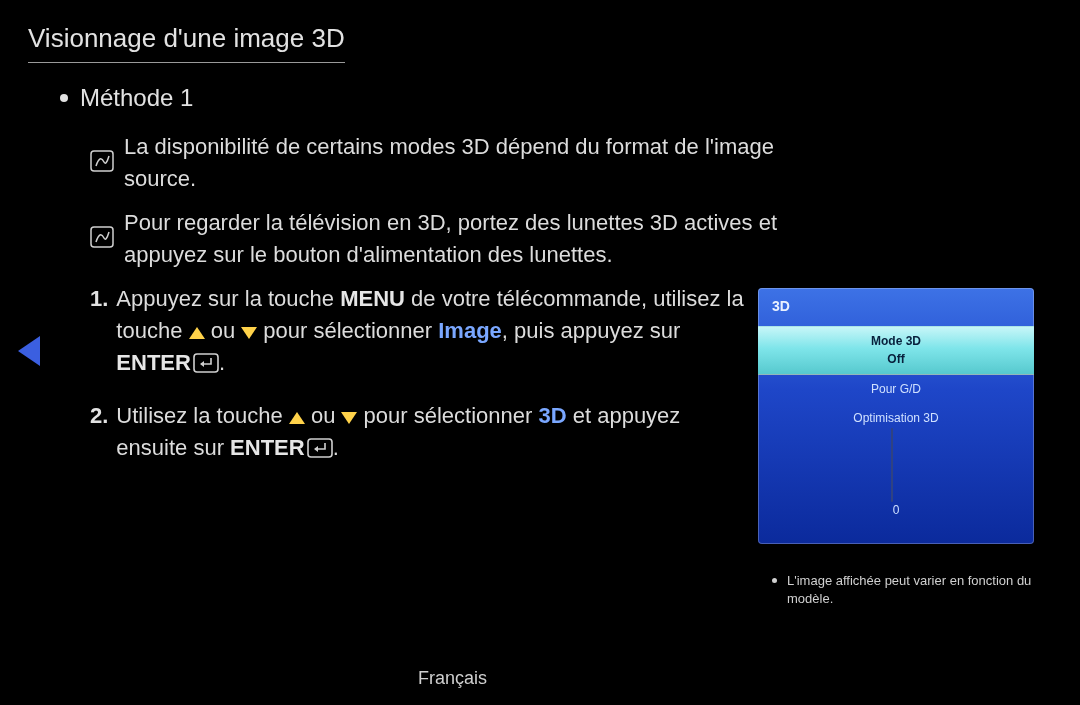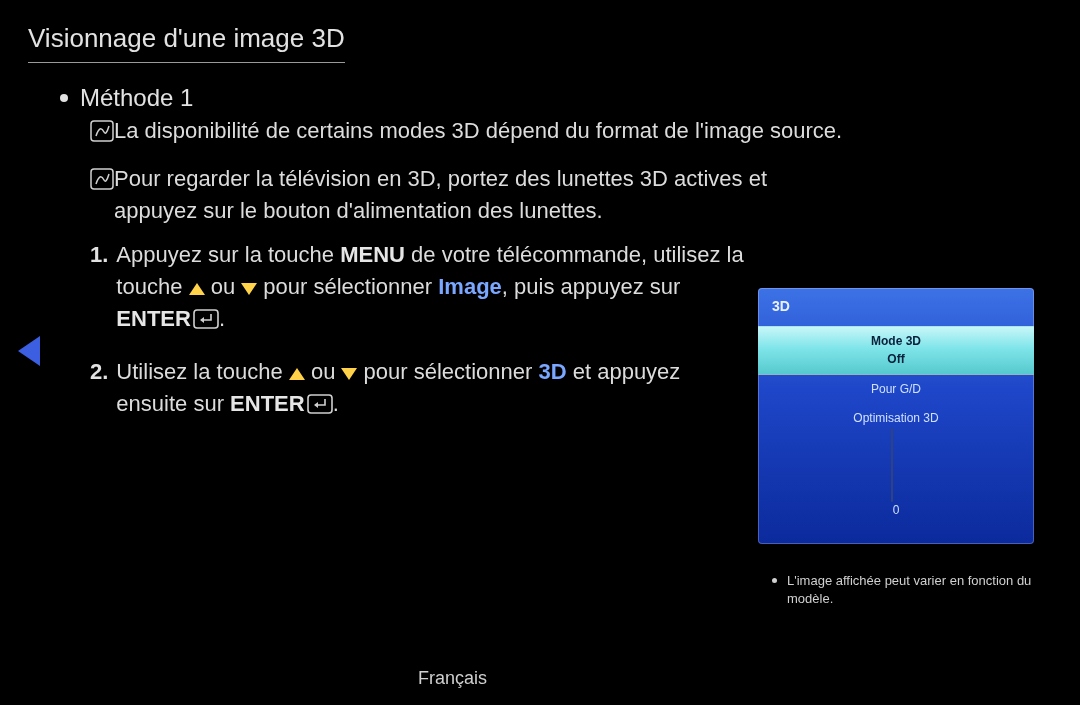--- a/index.html
+++ b/index.html
@@ -31,35 +31,37 @@
     border-bottom: 1px solid #9a9a9a;
     padding-bottom: 4px;
     margin-bottom: 18px;
   }
 
   .method-line {
     display: flex;
     align-items: center;
     gap: 12px;
     margin-left: 32px;
+    margin-bottom: 16px;
     font-size: 24px;
     color: #e2e2e2;
   }
   .bullet-dot {
     display: inline-block;
     width: 8px;
     height: 8px;
     background: #e2e2e2;
     border-radius: 50%;
     flex: 0 0 8px;
   }
 
   .note-row {
     display: flex;
-    align-items: flex-start;
+    align-items: center;
+    gap: 10px;
     margin-left: 62px;
     margin-bottom: 12px;
   }
   .note-text { flex: 1 1 auto; }
 
   .note-icon {
     display: inline-block;
     flex: 0 0 24px;
     margin-top: 4px;
   }

